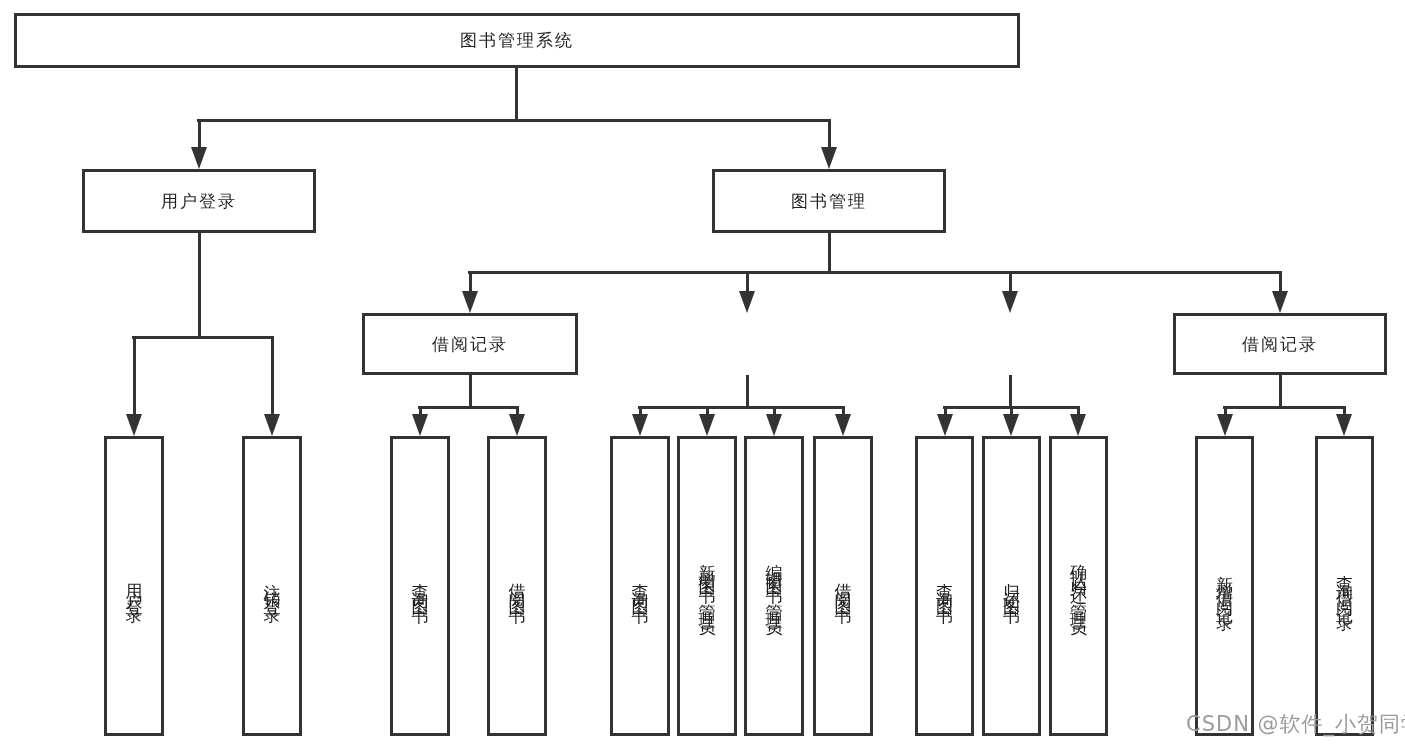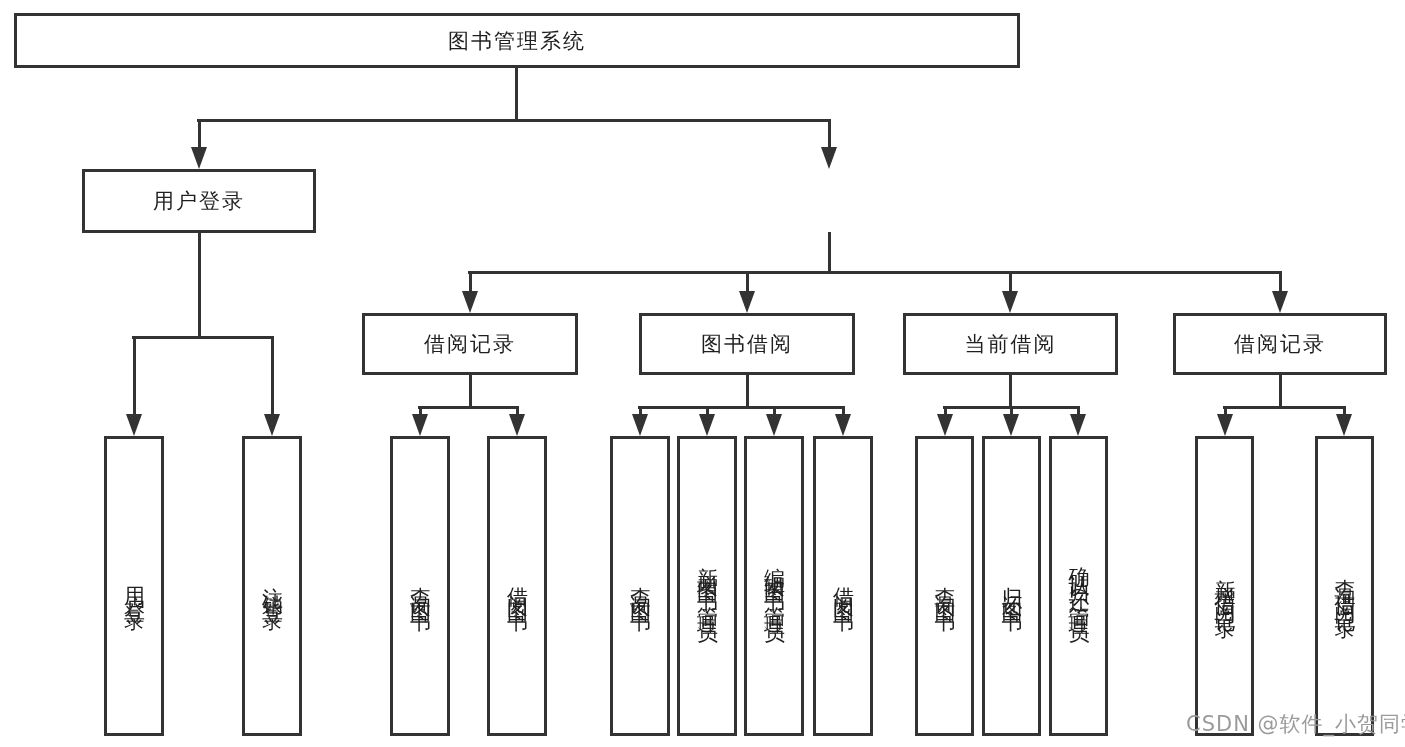--- a/index.html
+++ b/index.html
@@ -13,21 +13,21 @@
   }
   .box {
     position: absolute;
     box-sizing: border-box;
     border: 3px solid #333333;
     background: #ffffff;
     display: flex;
     align-items: center;
     justify-content: center;
     color: #1f1f1f;
-    font-size: 21px;
+    font-size: 17px;
     letter-spacing: 2px;
     text-align: center;
   }
   .leaf {
     writing-mode: vertical-rl;
     text-orientation: mixed;
     letter-spacing: 8px;
     line-height: 1;
   }
   .hl { position: absolute; height: 3px; background: #333333; }
@@ -52,26 +52,25 @@
 </style>
 </head>
 <body>
 
 <div class="canvas">
 
   <div class="box" style="left:14px; top:13px; width:1006px; height:55px;">图书管理系统</div>
 
   <div class="box" style="left:82px; top:169px; width:234px; height:64px;">用户登录</div>
 
+  <div class="box" style="left:712px; top:169px; width:234px; height:64px;">图书管理</div>
 
   <div class="box" style="left:362px; top:313px; width:216px; height:62px;">借阅记录</div>
 
-  <div class="box" style="left:639px; top:313px; width:216px; height:62px;">图书借阅</div>
 
-  <div class="box" style="left:903px; top:313px; width:215px; height:62px;">当前借阅</div>
 
   <div class="box" style="left:1173px; top:313px; width:214px; height:62px;">借阅记录</div>
 
   <div class="box leaf" style="left:104px; top:436px; width:60px; height:300px;">用户登录</div>
   <div class="box leaf" style="left:242px; top:436px; width:60px; height:300px;">注销登录</div>
 
   <div class="box leaf" style="left:390px; top:436px; width:60px; height:300px;">查询图书</div>
   <div class="box leaf" style="left:487px; top:436px; width:60px; height:300px;">借阅图书</div>
 
   <div class="box leaf" style="left:610px; top:436px; width:60px; height:300px;">查询图书</div>

